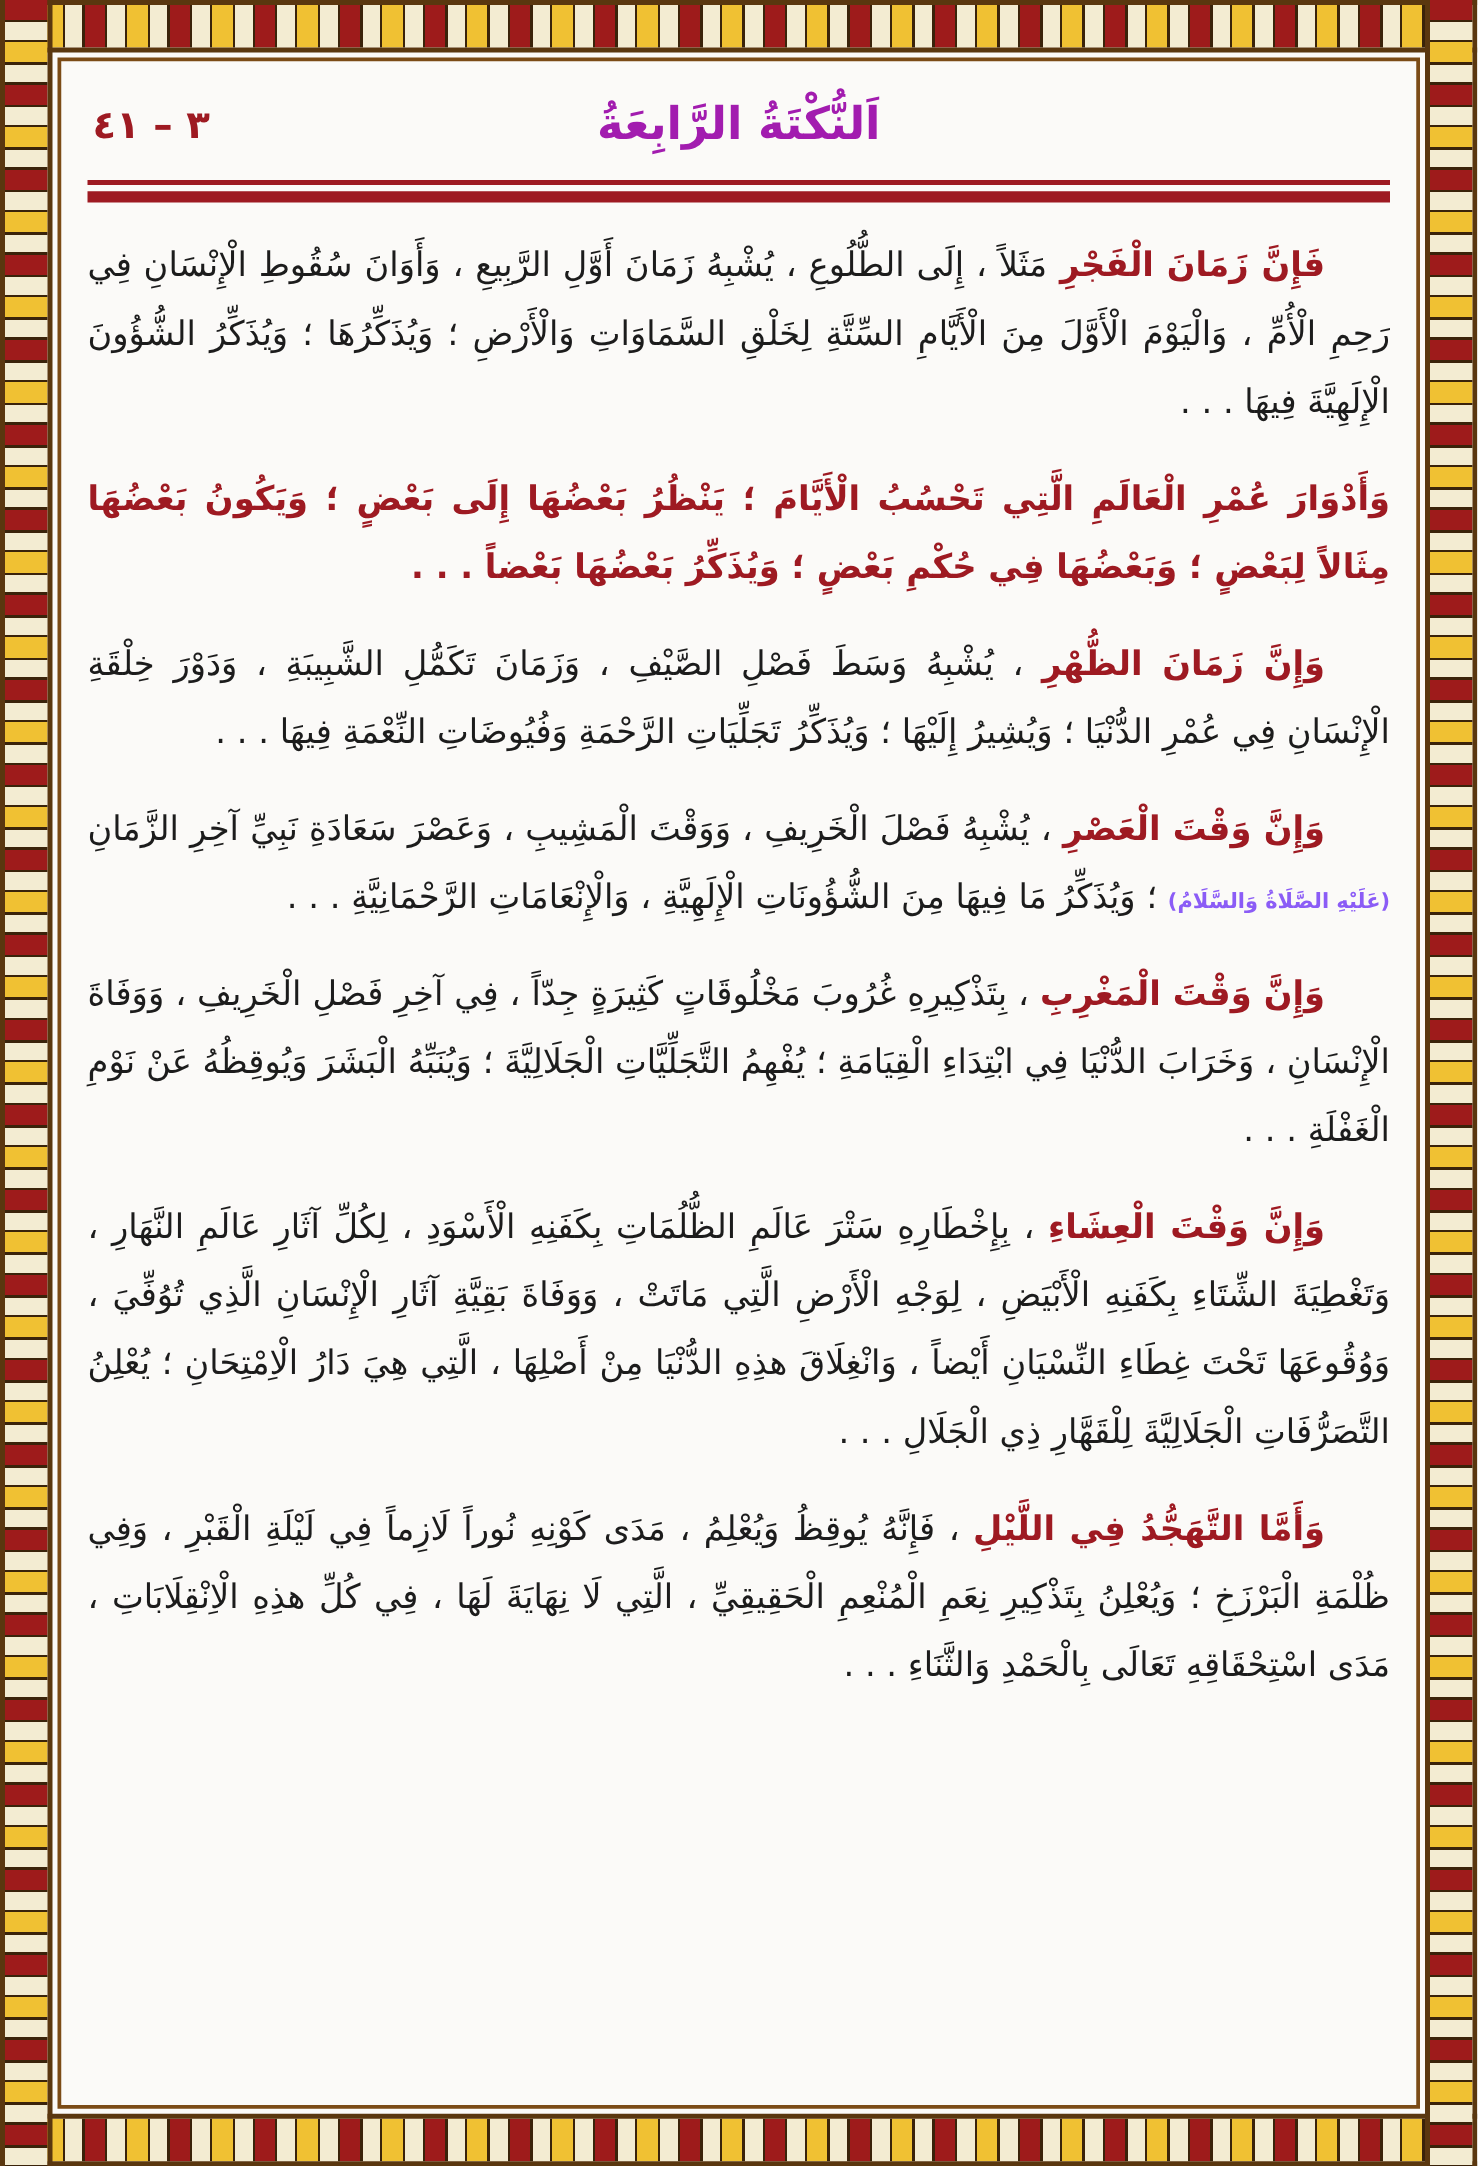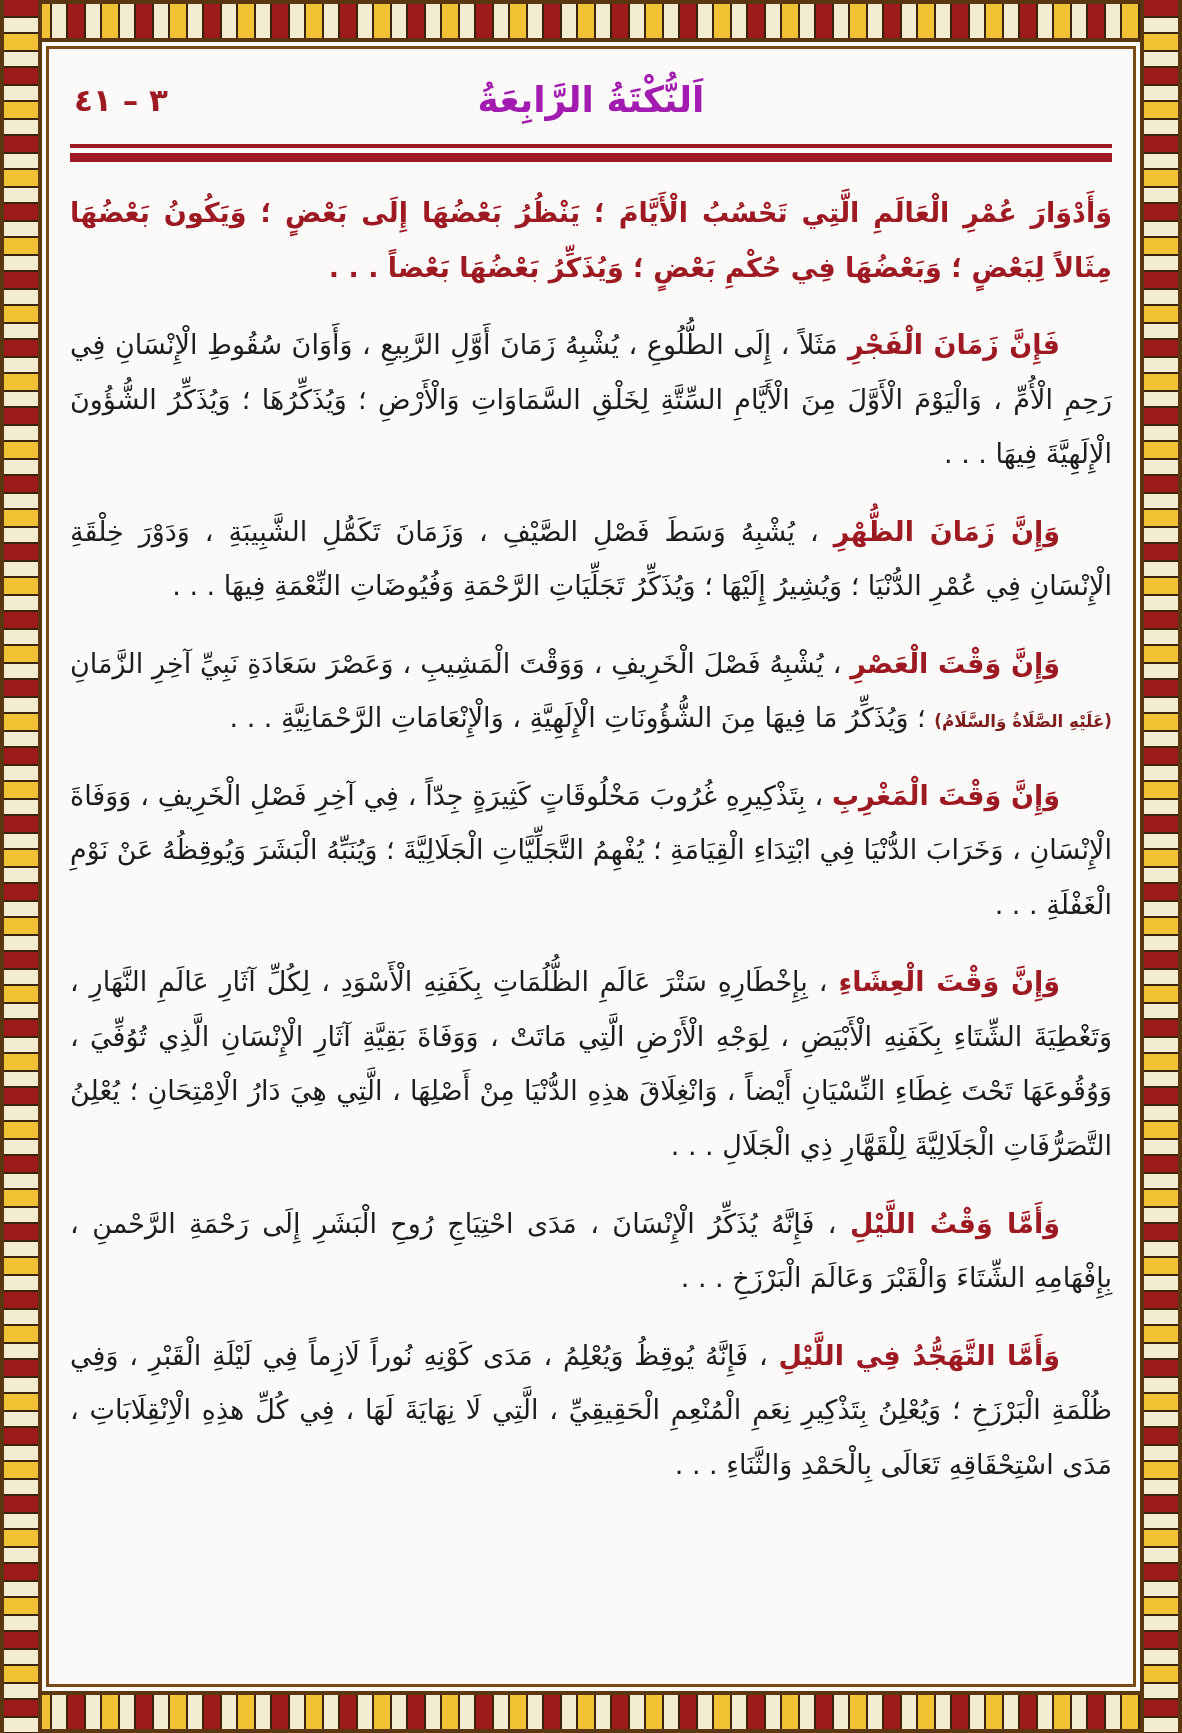--- a/index.html
+++ b/index.html
@@ -91,21 +91,21 @@
     text-align: justify;
     text-indent: 52px;
   }
   .para.no-indent { text-indent: 0; }
   .seg-red {
     color: #9E1A22;
     font-weight: bold;
   }
   .seg-black { color: #1C1C1C; }
   .seg-salawat {
-    color: #7f1d1d;
+    color: #8b5cf6;
     font-weight: bold;
     font-size: 0.62em;
   }
 </style>
 </head>
 <body>
 
 <div class="page">
   <div class="b-strip b-top"></div>
   <div class="b-strip b-bottom"></div>
@@ -119,23 +119,22 @@
       <div class="page-number">٣ – ٤١</div>
     </div>
 
     <div class="header-rule">
       <div class="rule-thin"></div>
       <div class="rule-gap"></div>
       <div class="rule-thick"></div>
     </div>
 
     <main class="paras" id="paragraphs">
+        <p class="para"><span class="seg-red">فَإِنَّ زَمَانَ الْفَجْرِ </span><span class="seg-black">مَثَلاً ، إِلَى الطُّلُوعِ ، يُشْبِهُ زَمَانَ أَوَّلِ الرَّبِيعِ ، وَأَوَانَ سُقُوطِ الْإِنْسَانِ فِي رَحِمِ الْأُمِّ ، وَالْيَوْمَ الْأَوَّلَ مِنَ الْأَيَّامِ السِّتَّةِ لِخَلْقِ السَّمَاوَاتِ وَالْأَرْضِ ؛ وَيُذَكِّرُهَا ؛ وَيُذَكِّرُ الشُّؤُونَ الْإِلَهِيَّةَ فِيهَا . . .</span></p>
         <p class="para no-indent"><span class="seg-red">وَأَدْوَارَ عُمْرِ الْعَالَمِ الَّتِي تَحْسُبُ الْأَيَّامَ ؛ يَنْظُرُ بَعْضُهَا إِلَى بَعْضٍ ؛ وَيَكُونُ بَعْضُهَا مِثَالاً لِبَعْضٍ ؛ وَبَعْضُهَا فِي حُكْمِ بَعْضٍ ؛ وَيُذَكِّرُ بَعْضُهَا بَعْضاً . . .</span></p>
-        <p class="para"><span class="seg-red">فَإِنَّ زَمَانَ الْفَجْرِ </span><span class="seg-black">مَثَلاً ، إِلَى الطُّلُوعِ ، يُشْبِهُ زَمَانَ أَوَّلِ الرَّبِيعِ ، وَأَوَانَ سُقُوطِ الْإِنْسَانِ فِي رَحِمِ الْأُمِّ ، وَالْيَوْمَ الْأَوَّلَ مِنَ الْأَيَّامِ السِّتَّةِ لِخَلْقِ السَّمَاوَاتِ وَالْأَرْضِ ؛ وَيُذَكِّرُهَا ؛ وَيُذَكِّرُ الشُّؤُونَ الْإِلَهِيَّةَ فِيهَا . . .</span></p>
         <p class="para"><span class="seg-red">وَإِنَّ زَمَانَ الظُّهْرِ</span><span class="seg-black"> ، يُشْبِهُ وَسَطَ فَصْلِ الصَّيْفِ ، وَزَمَانَ تَكَمُّلِ الشَّبِيبَةِ ، وَدَوْرَ خِلْقَةِ الْإِنْسَانِ فِي عُمْرِ الدُّنْيَا ؛ وَيُشِيرُ إِلَيْهَا ؛ وَيُذَكِّرُ تَجَلِّيَاتِ الرَّحْمَةِ وَفُيُوضَاتِ النِّعْمَةِ فِيهَا . . .</span></p>
         <p class="para"><span class="seg-red">وَإِنَّ وَقْتَ الْعَصْرِ</span><span class="seg-black"> ، يُشْبِهُ فَصْلَ الْخَرِيفِ ، وَوَقْتَ الْمَشِيبِ ، وَعَصْرَ سَعَادَةِ نَبِيِّ آخِرِ الزَّمَانِ </span><span class="seg-salawat">(عَلَيْهِ الصَّلَاةُ وَالسَّلَامُ)</span><span class="seg-black"> ؛ وَيُذَكِّرُ مَا فِيهَا مِنَ الشُّؤُونَاتِ الْإِلَهِيَّةِ ، وَالْإِنْعَامَاتِ الرَّحْمَانِيَّةِ . . .</span></p>
         <p class="para"><span class="seg-red">وَإِنَّ وَقْتَ الْمَغْرِبِ</span><span class="seg-black"> ، بِتَذْكِيرِهِ غُرُوبَ مَخْلُوقَاتٍ كَثِيرَةٍ جِدّاً ، فِي آخِرِ فَصْلِ الْخَرِيفِ ، وَوَفَاةَ الْإِنْسَانِ ، وَخَرَابَ الدُّنْيَا فِي ابْتِدَاءِ الْقِيَامَةِ ؛ يُفْهِمُ التَّجَلِّيَّاتِ الْجَلَالِيَّةَ ؛ وَيُنَبِّهُ الْبَشَرَ وَيُوقِظُهُ عَنْ نَوْمِ الْغَفْلَةِ . . .</span></p>
         <p class="para"><span class="seg-red">وَإِنَّ وَقْتَ الْعِشَاءِ</span><span class="seg-black"> ، بِإِخْطَارِهِ سَتْرَ عَالَمِ الظُّلُمَاتِ بِكَفَنِهِ الْأَسْوَدِ ، لِكُلِّ آثَارِ عَالَمِ النَّهَارِ ، وَتَغْطِيَةَ الشِّتَاءِ بِكَفَنِهِ الْأَبْيَضِ ، لِوَجْهِ الْأَرْضِ الَّتِي مَاتَتْ ، وَوَفَاةَ بَقِيَّةِ آثَارِ الْإِنْسَانِ الَّذِي تُوُفِّيَ ، وَوُقُوعَهَا تَحْتَ غِطَاءِ النِّسْيَانِ أَيْضاً ، وَانْغِلَاقَ هذِهِ الدُّنْيَا مِنْ أَصْلِهَا ، الَّتِي هِيَ دَارُ الْاِمْتِحَانِ ؛ يُعْلِنُ التَّصَرُّفَاتِ الْجَلَالِيَّةَ لِلْقَهَّارِ ذِي الْجَلَالِ . . .</span></p>
-        <p class="para"><span class="seg-red">وَأَمَّا وَقْتُ اللَّيْلِ</span><span class="seg-black"> ، فَإِنَّهُ يُذَكِّرُ الْإِنْسَانَ ، مَدَى احْتِيَاجِ رُوحِ الْبَشَرِ إِلَى رَحْمَةِ الرَّحْمنِ ، بِإِفْهَامِهِ الشِّتَاءَ وَالْقَبْرَ وَعَالَمَ الْبَرْزَخِ . . .</span></p>
         <p class="para"><span class="seg-red">وَأَمَّا التَّهَجُّدُ فِي اللَّيْلِ</span><span class="seg-black"> ، فَإِنَّهُ يُوقِظُ وَيُعْلِمُ ، مَدَى كَوْنِهِ نُوراً لَازِماً فِي لَيْلَةِ الْقَبْرِ ، وَفِي ظُلْمَةِ الْبَرْزَخِ ؛ وَيُعْلِنُ بِتَذْكِيرِ نِعَمِ الْمُنْعِمِ الْحَقِيقِيِّ ، الَّتِي لَا نِهَايَةَ لَهَا ، فِي كُلِّ هذِهِ الْاِنْقِلَابَاتِ ، مَدَى اسْتِحْقَاقِهِ تَعَالَى بِالْحَمْدِ وَالثَّنَاءِ . . .</span></p>
       </main>
   </div>
 </div>
 
 </body></html>

